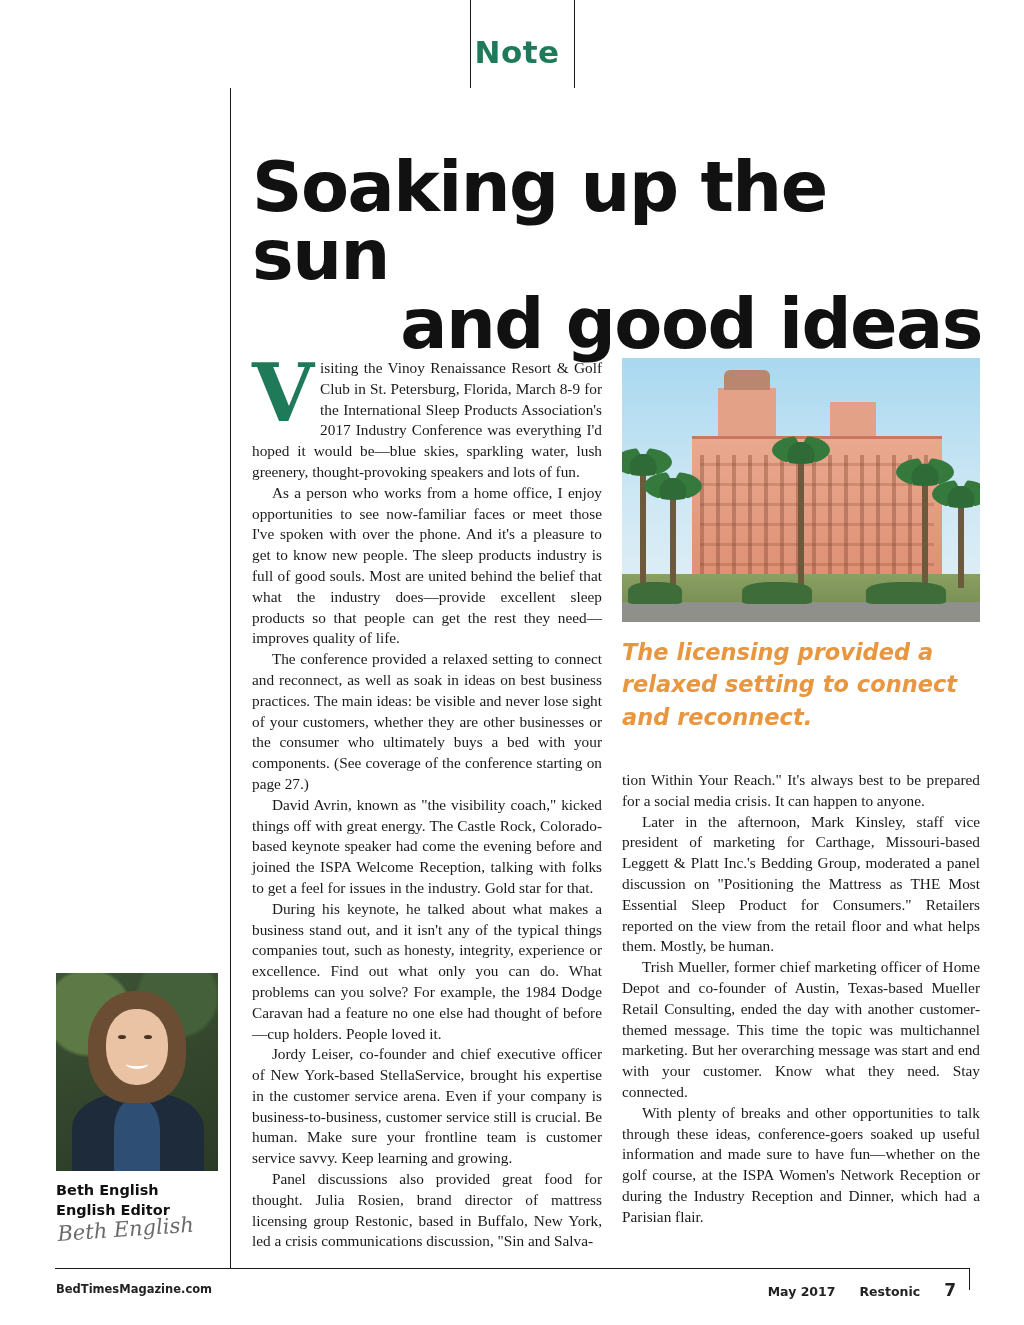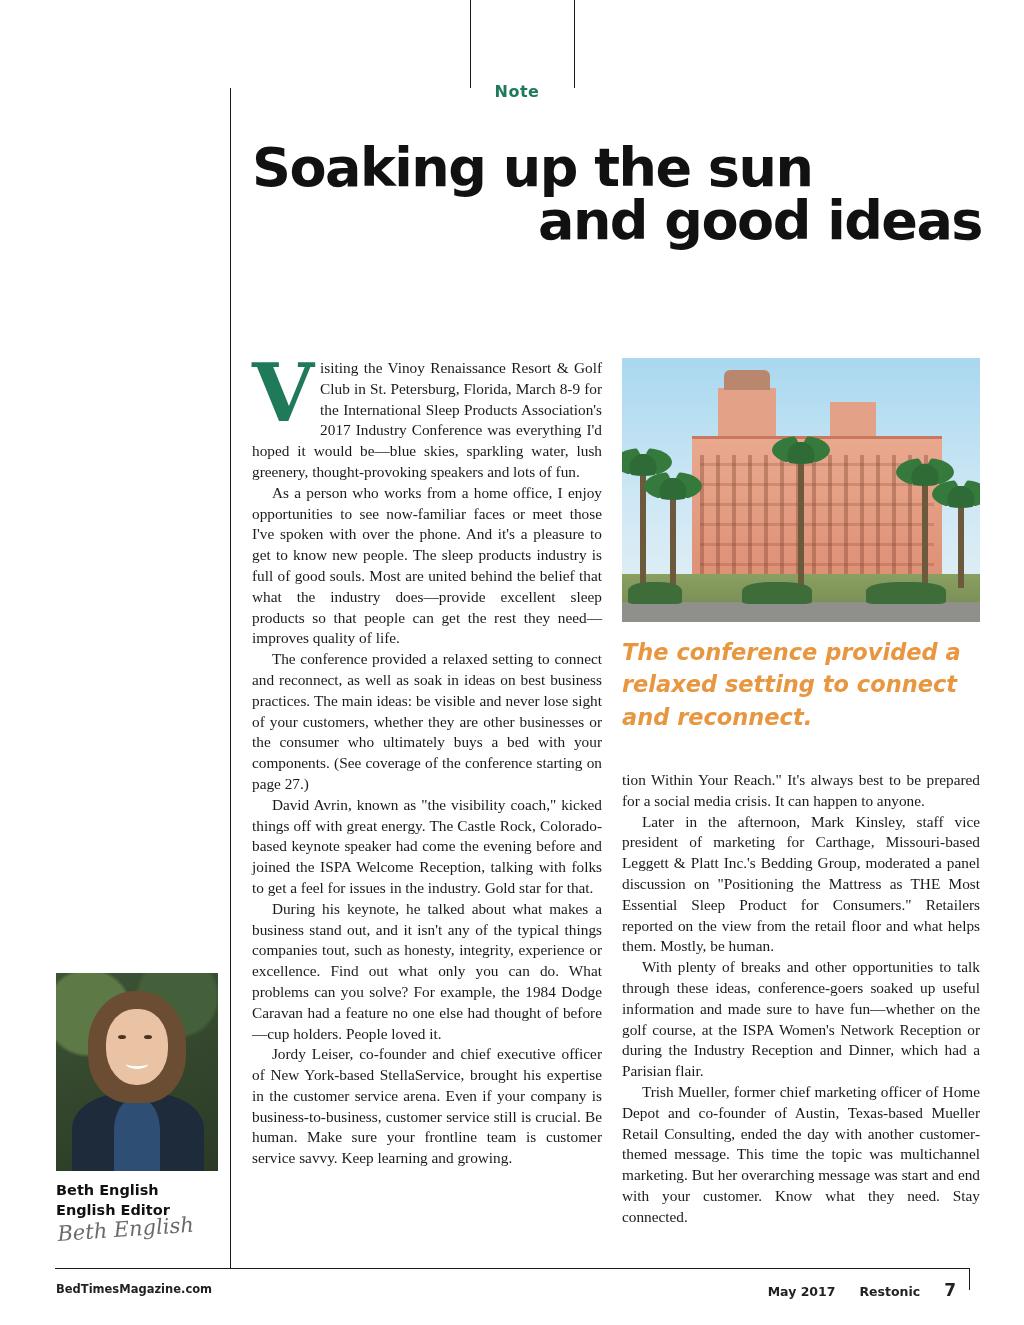--- a/index.html
+++ b/index.html
@@ -33,31 +33,30 @@
   .rule-bottom-tick {
     position:absolute; left:969px; top:1268px; width:1px; height:22px;
     background:#1a1a1a;
   }
 
   
   .kicker {
     position:absolute; left:470px; top:34px; width:94px;
     text-align:center;
     font-family:"DejaVu Sans", sans-serif;
-    font-size:16px; font-weight:600; letter-spacing:.5px;
+    font-size:31px; font-weight:600; letter-spacing:.5px;
     color:#1f7a5a;
-    margin-top:48px;
   }
 
   
   .headline {
     position:absolute; left:252px; top:106px; width:730px;
     font-family:"DejaVu Sans", sans-serif;
     font-weight:700;
-    font-size:54px;
+    font-size:70px;
     line-height:0.98;
     letter-spacing:-1.5px;
     color:#111;
   }
   .headline .l2 { display:block;text-align:right; }
 
   
   .col {
     position:absolute;
     font-size:15.3px;
@@ -231,38 +230,39 @@
   <div class="palm" style="left:18px;height:120px;"></div>
   <div class="palm" style="left:48px;height:96px;"></div>
   <div class="palm" style="left:176px;height:132px;"></div>
   <div class="palm" style="left:300px;height:110px;"></div>
   <div class="palm" style="left:336px;height:88px;"></div>
   <div class="ph-shrub" style="left:6px;width:54px;"></div>
   <div class="ph-shrub" style="left:120px;width:70px;"></div>
   <div class="ph-shrub" style="left:244px;width:80px;"></div>
 </div>
 
-<div class="pullquote">The conference provided a relaxed setting to connect and reconnect.</div>
+<div class="pullquote">The licensing provided a relaxed setting to connect and reconnect.</div>
 
 <div class="col col-left">
   <p class="first">
     <span class="dropcap">V</span><span>isiting the Vinoy Renaissance Resort &amp; Golf Club in St. Petersburg, Florida, March 8-9 for the International Sleep Products Association's 2017 Industry Conference was everything I'd hoped it would be—blue skies, sparkling water, lush greenery, thought-provoking speakers and lots of fun.</span>
   </p>
   <p>As a person who works from a home office, I enjoy opportunities to see now-familiar faces or meet those I've spoken with over the phone. And it's a pleasure to get to know new people. The sleep products industry is full of good souls. Most are united behind the belief that what the industry does—provide excellent sleep products so that people can get the rest they need—improves quality of life.</p>
   <p>The conference provided a relaxed setting to connect and reconnect, as well as soak in ideas on best business practices. The main ideas: be visible and never lose sight of your customers, whether they are other businesses or the consumer who ultimately buys a bed with your components. (See coverage of the conference starting on page 27.)</p>
   <p>David Avrin, known as "the visibility coach," kicked things off with great energy. The Castle Rock, Colorado-based keynote speaker had come the evening before and joined the ISPA Welcome Reception, talking with folks to get a feel for issues in the industry. Gold star for that.</p>
   <p>During his keynote, he talked about what makes a business stand out, and it isn't any of the typical things companies tout, such as honesty, integrity, experience or excellence. Find out what only you can do. What problems can you solve? For example, the 1984 Dodge Caravan had a feature no one else had thought of before—cup holders. People loved it.</p>
   <p>Jordy Leiser, co-founder and chief executive officer of New York-based StellaService, brought his expertise in the customer service arena. Even if your company is business-to-business, customer service still is crucial. Be human. Make sure your frontline team is customer service savvy. Keep learning and growing.</p>
+  <p>Panel discussions also provided great food for thought. Julia Rosien, brand director of mattress licensing group Restonic, based in Buffalo, New York, led a crisis communications discussion, "Sin and Salva-</p>
 </div>
 
 <div class="col col-right">
   <p class="first">tion Within Your Reach." It's always best to be prepared for a social media crisis. It can happen to anyone.</p>
   <p>Later in the afternoon, Mark Kinsley, staff vice president of marketing for Carthage, Missouri-based Leggett &amp; Platt Inc.'s Bedding Group, moderated a panel discussion on "Positioning the Mattress as THE Most Essential Sleep Product for Consumers." Retailers reported on the view from the retail floor and what helps them. Mostly, be human.</p>
+  <p>Trish Mueller, former chief marketing officer of Home Depot and co-founder of Austin, Texas-based Mueller Retail Consulting, ended the day with another customer-themed message. This time the topic was multichannel marketing. But her overarching message was start and end with your customer. Know what they need. Stay connected.</p>
   <p>With plenty of breaks and other opportunities to talk through these ideas, conference-goers soaked up useful information and made sure to have fun—whether on the golf course, at the ISPA Women's Network Reception or during the Industry Reception and Dinner, which had a Parisian flair.</p>
-  <p>Trish Mueller, former chief marketing officer of Home Depot and co-founder of Austin, Texas-based Mueller Retail Consulting, ended the day with another customer-themed message. This time the topic was multichannel marketing. But her overarching message was start and end with your customer. Know what they need. Stay connected.</p>
 </div>
 
 <div class="photo-author">
   <div class="pa-bg"></div>
   <div class="pa-body"></div>
   <div class="pa-shirt"></div>
   <div class="pa-hair"></div>
   <div class="pa-face"></div>
   <div class="pa-eye l"></div>
   <div class="pa-eye r"></div>

